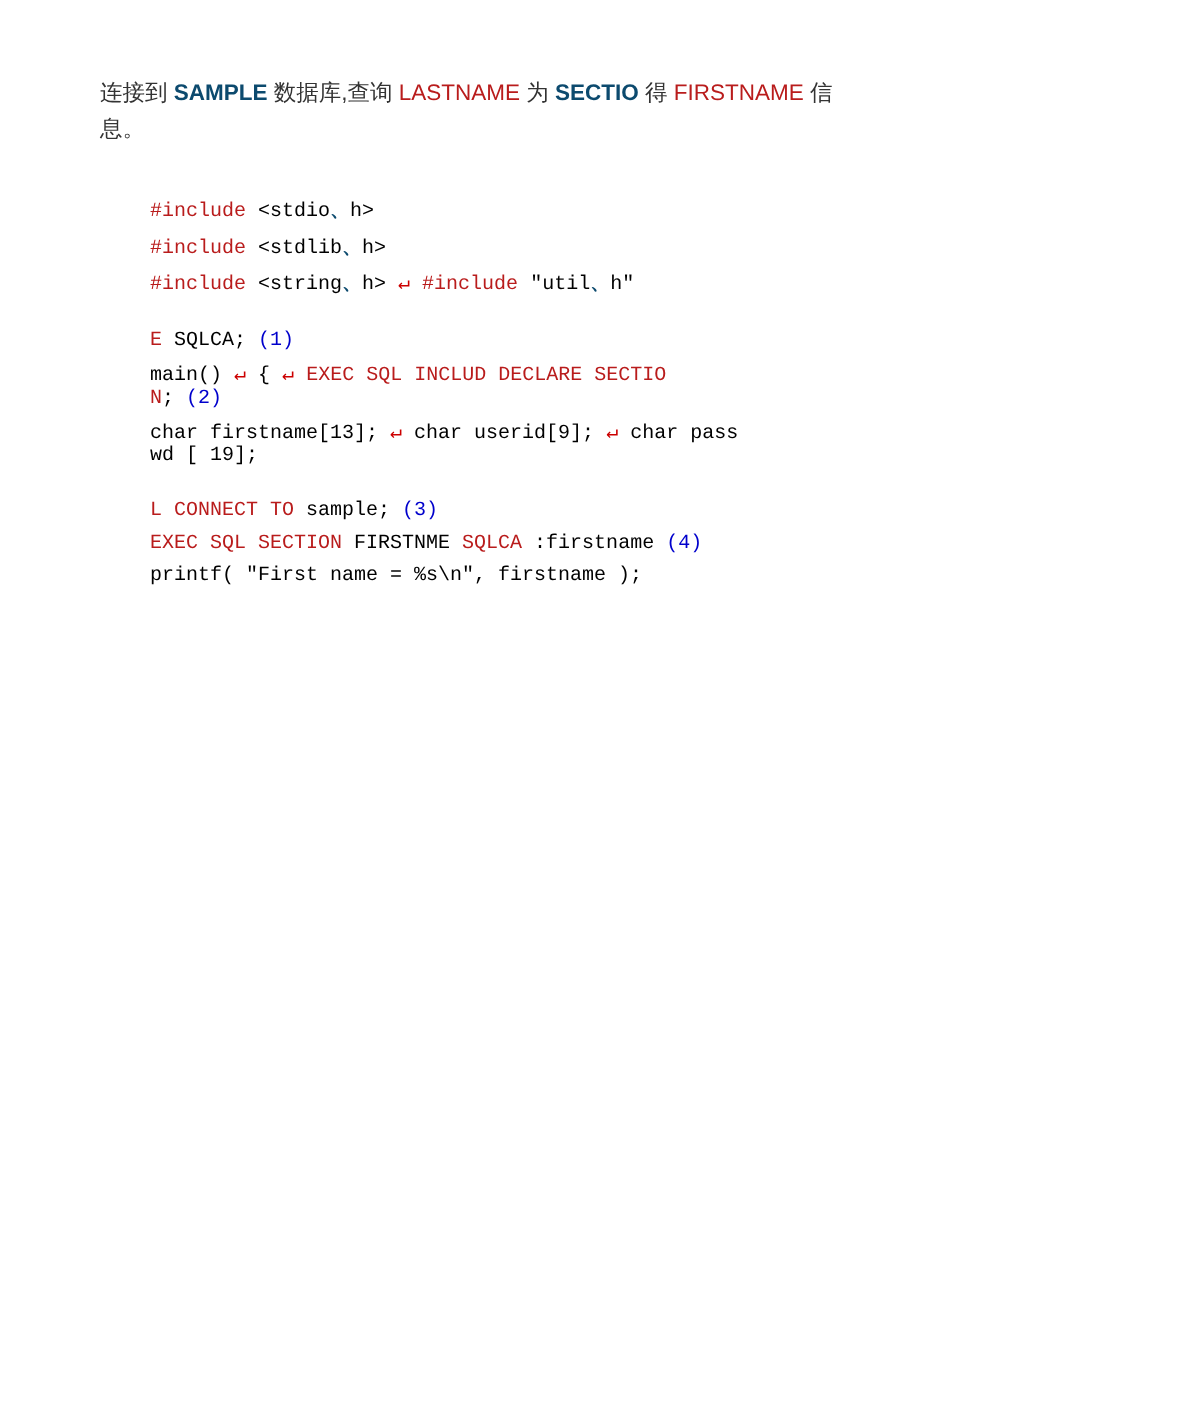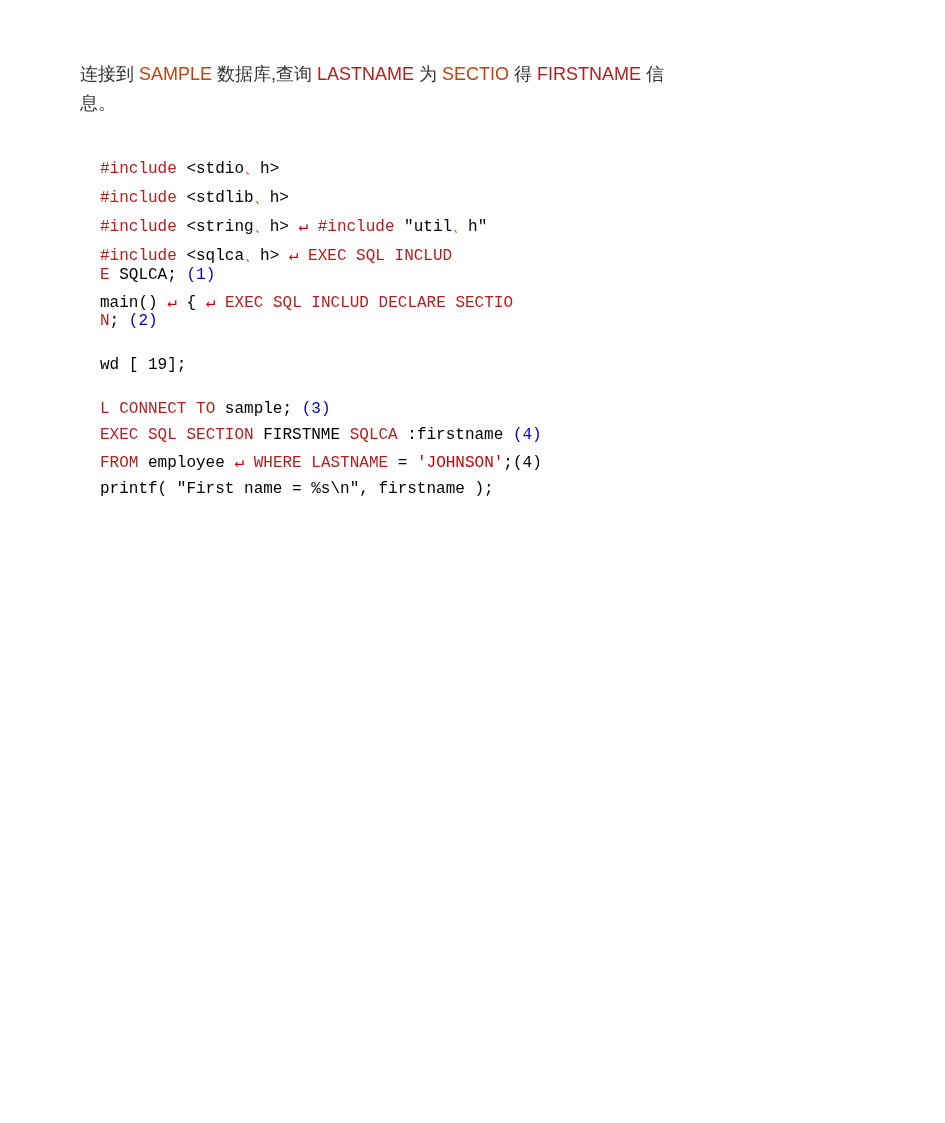--- a/index.html
+++ b/index.html
@@ -20,30 +20,31 @@
       font-family: Arial, 'Microsoft YaHei', sans-serif;
       font-size: 18px;
       color: #333333;
       line-height: 1.6;
       margin-bottom: 40px;
     }
 
     .code-line {
       display: block;
       margin-bottom: 8px;
+      margin-left: 20px;
     }
 
     .kw-blue {
       color: #b91c1c;
       font-weight: normal;
     }
 
     .kw-red {
-      color: #c2410c;
-      font-weight: normal;
+      color: #0c4a6e;
+      font-weight: bold;
     }
 
     .num {
       color: #0000cc;
     }
 
     .string-val {
       color: #cc0000;
     }
 
@@ -70,44 +71,41 @@
 
   <div class="code-line">
     <span><span class="kw-blue">#include</span>    &lt;stdlib<span class="kw-red">、</span>h&gt;</span>
   </div>
 
   <div class="code-line">
     <span><span class="kw-blue">#include</span>    &lt;string<span class="kw-red">、</span>h&gt; <span class="arrow">↵</span> <span class="kw-blue">#include</span>    "util<span class="kw-red">、</span>h"</span>
   </div>
 
   <div class="code-line">
-    <span><span class="kw-blue">#include</span>    &lt;sqlca<span class="kw-red">、</span>h&gt; <span class="arrow">↵</span>  <span class="kw-blue">EXEC</span>    <span class="kw-blue">SQL</span>    <span class="kw-blue">INCLUD</span></span><br>
+    <br>
     <span><span class="kw-blue">E</span>    SQLCA;    <span class="num">(1)</span></span>
   </div>
 
   <div class="code-line">
     <span>main() <span class="arrow">↵</span> { <span class="arrow">↵</span> <span class="kw-blue">EXEC</span>    <span class="kw-blue">SQL</span>    <span class="kw-blue">INCLUD</span>    <span class="kw-blue">DECLARE</span>    <span class="kw-blue">SECTIO</span></span><br>
     <span><span class="kw-blue">N</span>;    <span class="num">(2)</span></span>
   </div>
 
   <div class="code-line">
-    <br>
+    <span>char     firstname[13];  <span class="arrow">↵</span> char    userid[9]; <span class="arrow">↵</span> char    pass</span><br>
     <span>wd [ 19];</span>
   </div>
 
   <div class="code-line">
     <br>
     <span><span class="kw-blue">L</span>    <span class="kw-blue">CONNECT</span>    <span class="kw-blue">TO</span>    sample;    <span class="num">(3)</span></span>
   </div>
 
   <div class="code-line">
     <span><span class="kw-blue">EXEC</span>    <span class="kw-blue">SQL</span>    <span class="kw-blue">SECTION</span>    FIRSTNME    <span class="kw-blue">SQLCA</span>    :firstname    <span class="num">(4)</span></span>
   </div>
 
-  <div class="code-line">
-    <span><span class="kw-blue">FROM</span>    employee <span class="arrow">↵</span>  <span class="kw-blue">WHERE</span>    <span class="kw-blue">LASTNAME</span>    =    <span class="string-val">'JOHNSON'</span>;(4)</span>
-  </div>
 
   <div class="code-line">
     <span>printf(    "First    name    =    %s\n",    firstname    );</span>
   </div>
 
 </div>
 
 </body></html>

